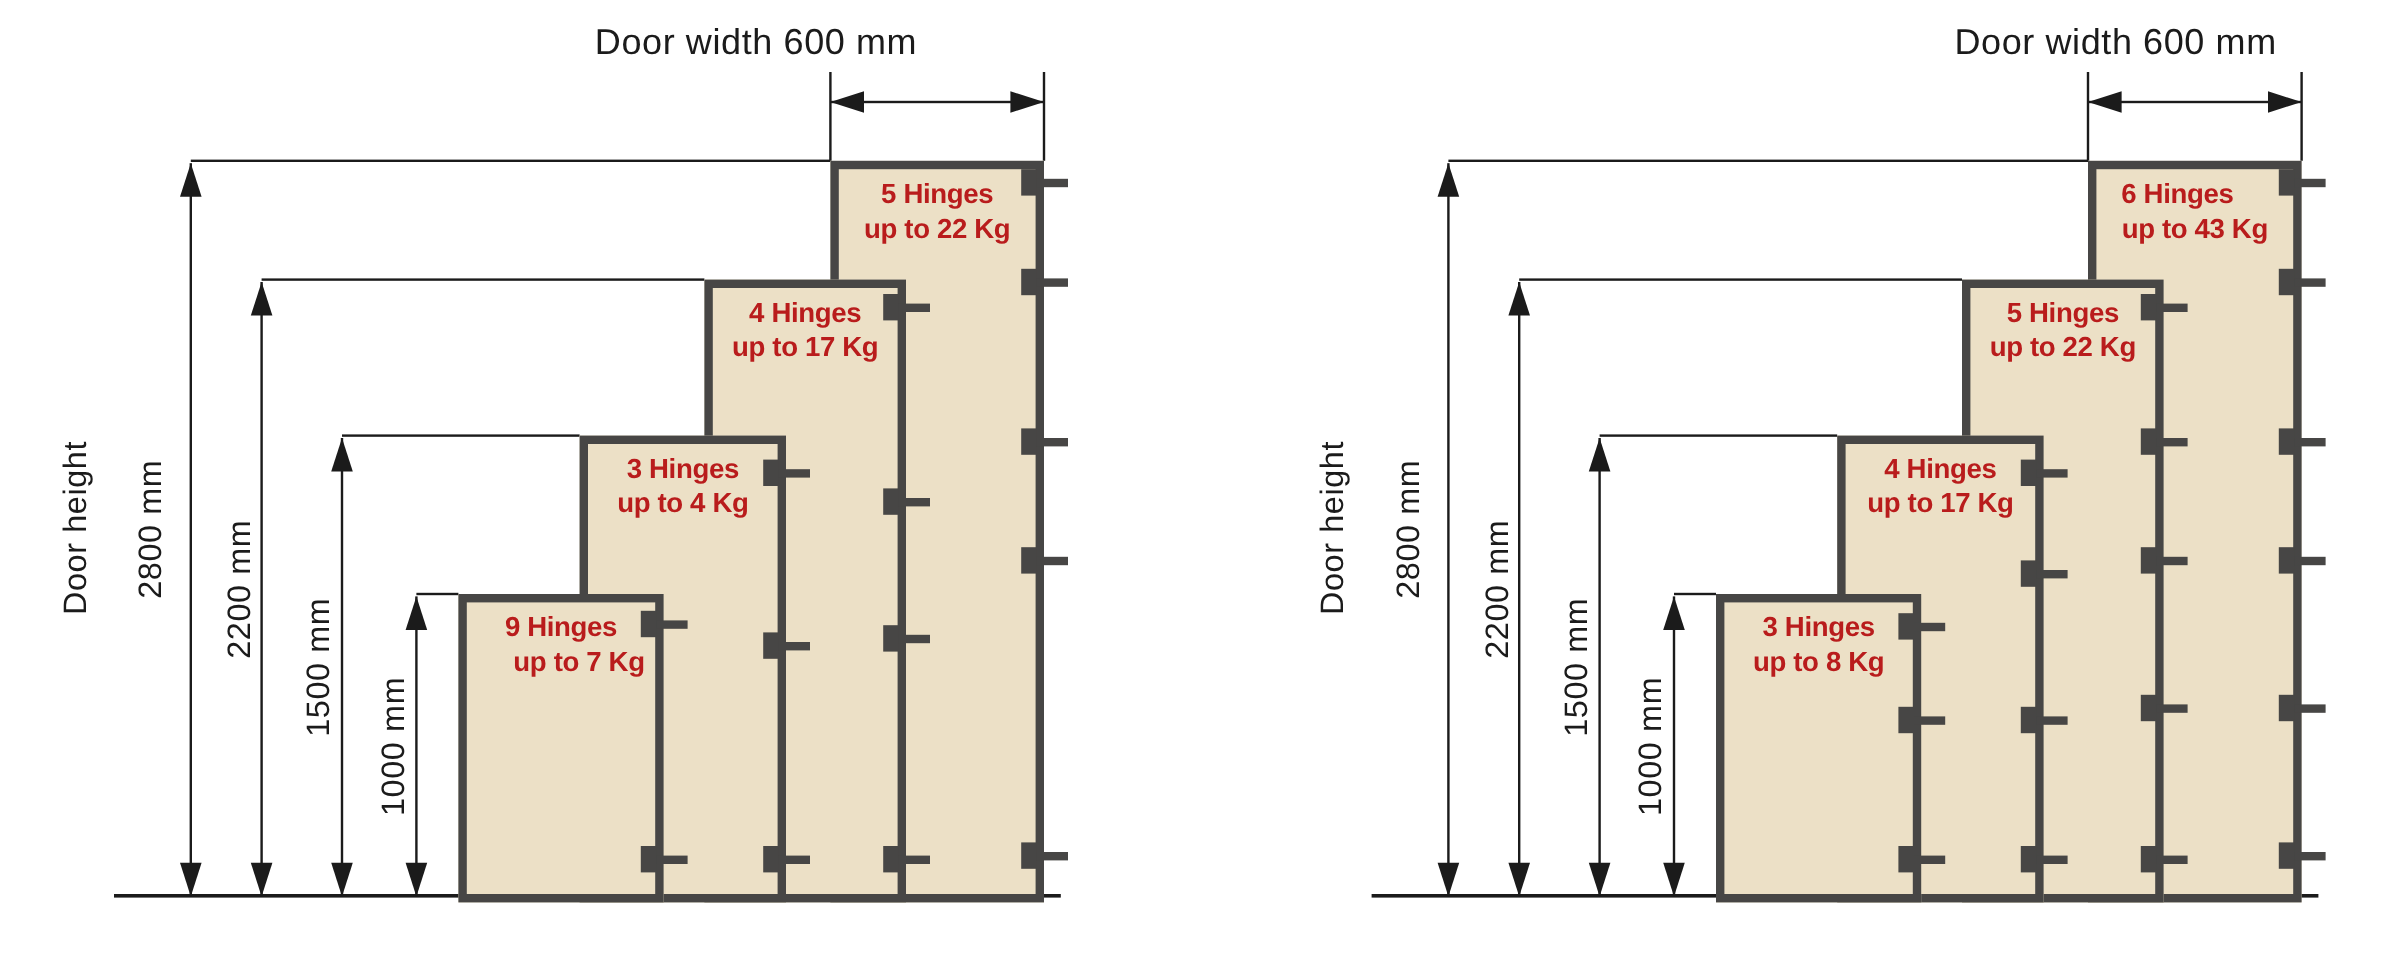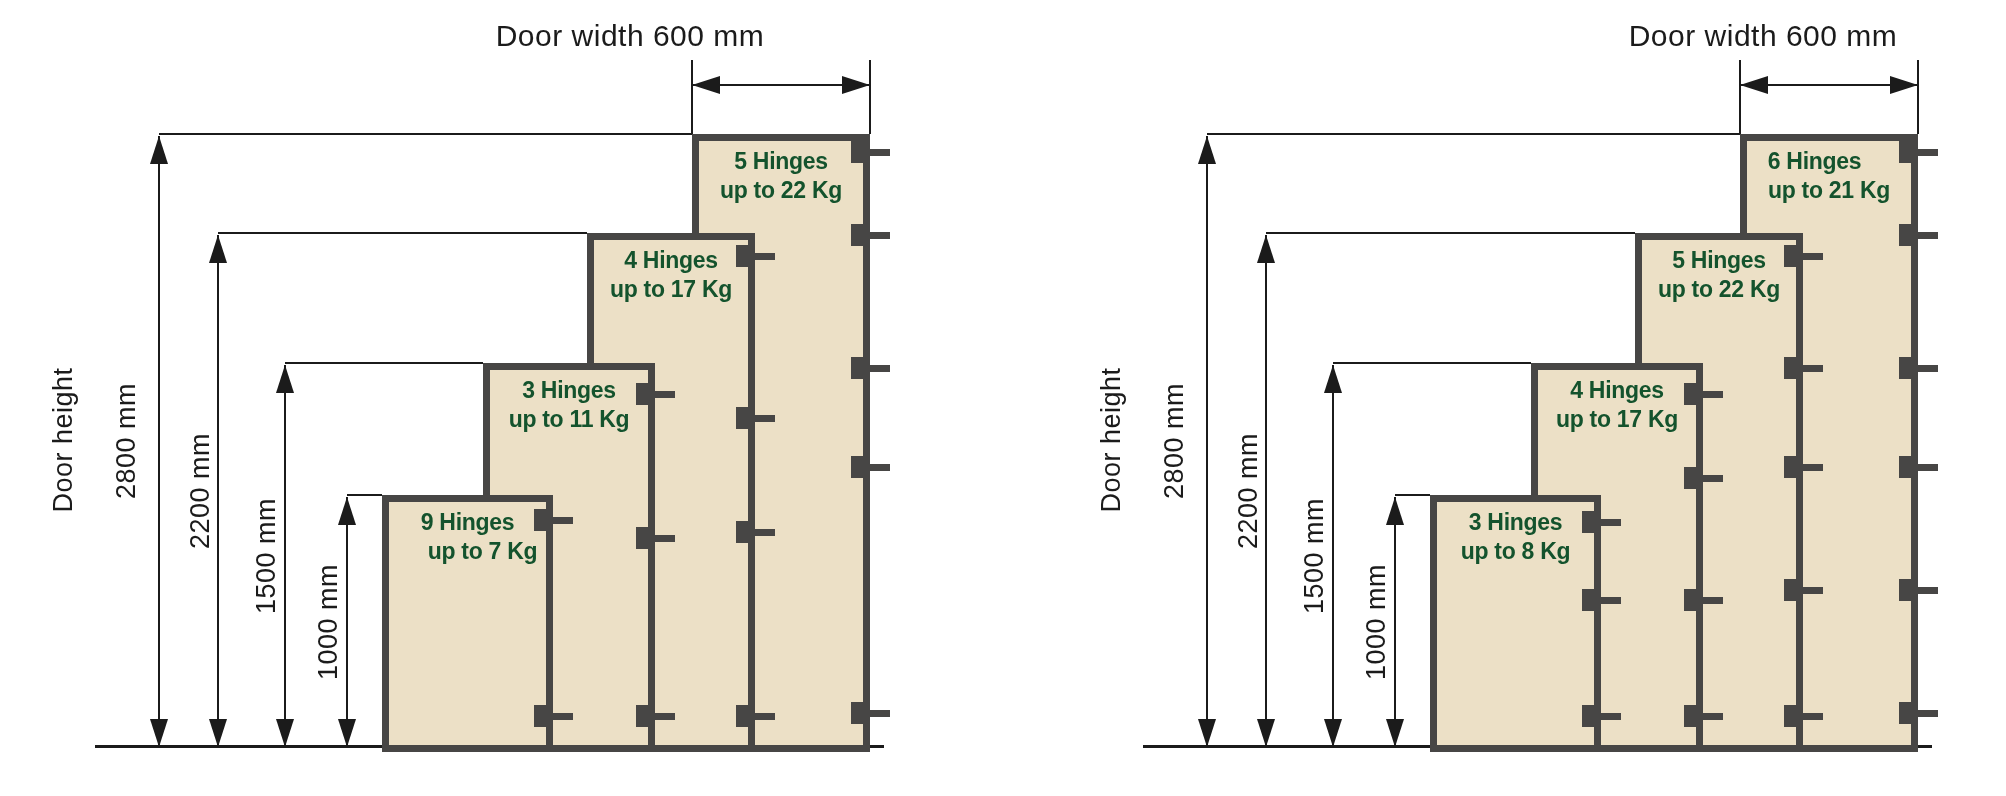--- a/index.html
+++ b/index.html
@@ -4,21 +4,21 @@
 <style>
   html,body{margin:0;padding:0;background:#ffffff;}
   #stage{position:relative;width:2006px;height:796px;background:#ffffff;overflow:hidden;
          font-family:"Liberation Sans", sans-serif;}
   .abs{position:absolute;}
   .rotlbl{position:absolute;white-space:nowrap;transform:translate(-50%,-50%) rotate(-90deg);
           font-size:27px;color:#1b1b1b;letter-spacing:0.5px;}
   .title{position:absolute;white-space:nowrap;transform:translate(-50%,-50%);
          font-size:30px;color:#1b1b1b;letter-spacing:0.5px;}
   .doorlbl{position:absolute;text-align:center;font-weight:bold;font-size:23px;
-           line-height:29px;color:#14532d;letter-spacing:-0.3px;}
+           line-height:29px;color:#b91c1c;letter-spacing:-0.3px;}
 </style>
 </head>
 <body>
 
 <div id="stage">
     <div class="abs" style="left: 95px; top: 745px; width: 789px; height: 3px; background: rgb(27, 27, 27);"></div>
     <div class="abs" style="left: 159px; top: 133px; width: 533px; height: 2px; background: rgb(27, 27, 27);"></div>
     <div class="abs" style="left: 158px; top: 136px; width: 2px; height: 610px; background: rgb(27, 27, 27);"></div>
     <div class="abs" style="left: 150px; top: 136px; width: 0px; height: 0px; border-left: 9px solid transparent; border-right: 9px solid transparent; border-bottom: 28px solid rgb(27, 27, 27);"></div>
     <div class="abs" style="left: 150px; top: 719px; width: 0px; height: 0px; border-left: 9px solid transparent; border-right: 9px solid transparent; border-top: 28px solid rgb(27, 27, 27);"></div>
@@ -64,21 +64,21 @@
     <div class="abs" style="left: 736px; top: 245px; width: 13px; height: 22px; background: rgb(71, 70, 69);"></div>
     <div class="abs" style="left: 749px; top: 253px; width: 26px; height: 7px; background: rgb(71, 70, 69);"></div>
     <div class="abs" style="left: 736px; top: 407px; width: 13px; height: 22px; background: rgb(71, 70, 69);"></div>
     <div class="abs" style="left: 749px; top: 415px; width: 26px; height: 7px; background: rgb(71, 70, 69);"></div>
     <div class="abs" style="left: 736px; top: 521px; width: 13px; height: 22px; background: rgb(71, 70, 69);"></div>
     <div class="abs" style="left: 749px; top: 529px; width: 26px; height: 7px; background: rgb(71, 70, 69);"></div>
     <div class="abs" style="left: 736px; top: 705px; width: 13px; height: 22px; background: rgb(71, 70, 69);"></div>
     <div class="abs" style="left: 749px; top: 713px; width: 26px; height: 7px; background: rgb(71, 70, 69);"></div>
     <div class="abs" style="left: 483px; top: 363px; width: 172px; height: 389px; background: rgb(236, 224, 198); box-sizing: border-box; border: 7px solid rgb(71, 70, 69);"></div>
     <div class="doorlbl" style="left: 483px; top: 376px; width: 172px;">3 Hinges</div>
-    <div class="doorlbl" style="left: 483px; top: 405px; width: 172px;">up to 11 Kg</div>
+    <div class="doorlbl" style="left: 483px; top: 405px; width: 172px;">up to 4 Kg</div>
     <div class="abs" style="left: 636px; top: 383px; width: 13px; height: 22px; background: rgb(71, 70, 69);"></div>
     <div class="abs" style="left: 649px; top: 391px; width: 26px; height: 7px; background: rgb(71, 70, 69);"></div>
     <div class="abs" style="left: 636px; top: 527px; width: 13px; height: 22px; background: rgb(71, 70, 69);"></div>
     <div class="abs" style="left: 649px; top: 535px; width: 26px; height: 7px; background: rgb(71, 70, 69);"></div>
     <div class="abs" style="left: 636px; top: 705px; width: 13px; height: 22px; background: rgb(71, 70, 69);"></div>
     <div class="abs" style="left: 649px; top: 713px; width: 26px; height: 7px; background: rgb(71, 70, 69);"></div>
     <div class="abs" style="left: 382px; top: 495px; width: 171px; height: 257px; background: rgb(236, 224, 198); box-sizing: border-box; border: 7px solid rgb(71, 70, 69);"></div>
     <div class="doorlbl" style="left: 382px; top: 508px; width: 171px;">9 Hinges</div>
     <div class="doorlbl" style="left: 382px; top: 537px; width: 201px;">up to 7 Kg</div>
     <div class="abs" style="left: 534px; top: 509px; width: 13px; height: 22px; background: rgb(71, 70, 69);"></div>
@@ -108,21 +108,21 @@
     <div class="rotlbl" style="left: 1376px; top: 622px;">1000 mm</div>
     <div class="rotlbl" style="left: 1111px; top: 440px;">Door height</div>
     <div class="abs" style="left: 1740px; top: 84px; width: 178px; height: 2px; background: rgb(27, 27, 27);"></div>
     <div class="abs" style="left: 1740px; top: 76px; width: 0px; height: 0px; border-top: 9px solid transparent; border-bottom: 9px solid transparent; border-right: 28px solid rgb(27, 27, 27);"></div>
     <div class="abs" style="left: 1890px; top: 76px; width: 0px; height: 0px; border-top: 9px solid transparent; border-bottom: 9px solid transparent; border-left: 28px solid rgb(27, 27, 27);"></div>
     <div class="abs" style="left: 1739px; top: 60px; width: 2px; height: 74px; background: rgb(27, 27, 27);"></div>
     <div class="abs" style="left: 1917px; top: 60px; width: 2px; height: 74px; background: rgb(27, 27, 27);"></div>
     <div class="title" style="left: 1763px; top: 36px;">Door width 600 mm</div>
     <div class="abs" style="left: 1740px; top: 134px; width: 178px; height: 618px; background: rgb(236, 224, 198); box-sizing: border-box; border: 7px solid rgb(71, 70, 69);"></div>
     <div class="doorlbl" style="left: 1740px; top: 147px; width: 149px;">6 Hinges</div>
-    <div class="doorlbl" style="left: 1740px; top: 176px; width: 178px;">up to 21 Kg</div>
+    <div class="doorlbl" style="left: 1740px; top: 176px; width: 178px;">up to 43 Kg</div>
     <div class="abs" style="left: 1899px; top: 141px; width: 13px; height: 22px; background: rgb(71, 70, 69);"></div>
     <div class="abs" style="left: 1912px; top: 149px; width: 26px; height: 7px; background: rgb(71, 70, 69);"></div>
     <div class="abs" style="left: 1899px; top: 224px; width: 13px; height: 22px; background: rgb(71, 70, 69);"></div>
     <div class="abs" style="left: 1912px; top: 232px; width: 26px; height: 7px; background: rgb(71, 70, 69);"></div>
     <div class="abs" style="left: 1899px; top: 357px; width: 13px; height: 22px; background: rgb(71, 70, 69);"></div>
     <div class="abs" style="left: 1912px; top: 365px; width: 26px; height: 7px; background: rgb(71, 70, 69);"></div>
     <div class="abs" style="left: 1899px; top: 456px; width: 13px; height: 22px; background: rgb(71, 70, 69);"></div>
     <div class="abs" style="left: 1912px; top: 464px; width: 26px; height: 7px; background: rgb(71, 70, 69);"></div>
     <div class="abs" style="left: 1899px; top: 579px; width: 13px; height: 22px; background: rgb(71, 70, 69);"></div>
     <div class="abs" style="left: 1912px; top: 587px; width: 26px; height: 7px; background: rgb(71, 70, 69);"></div>

